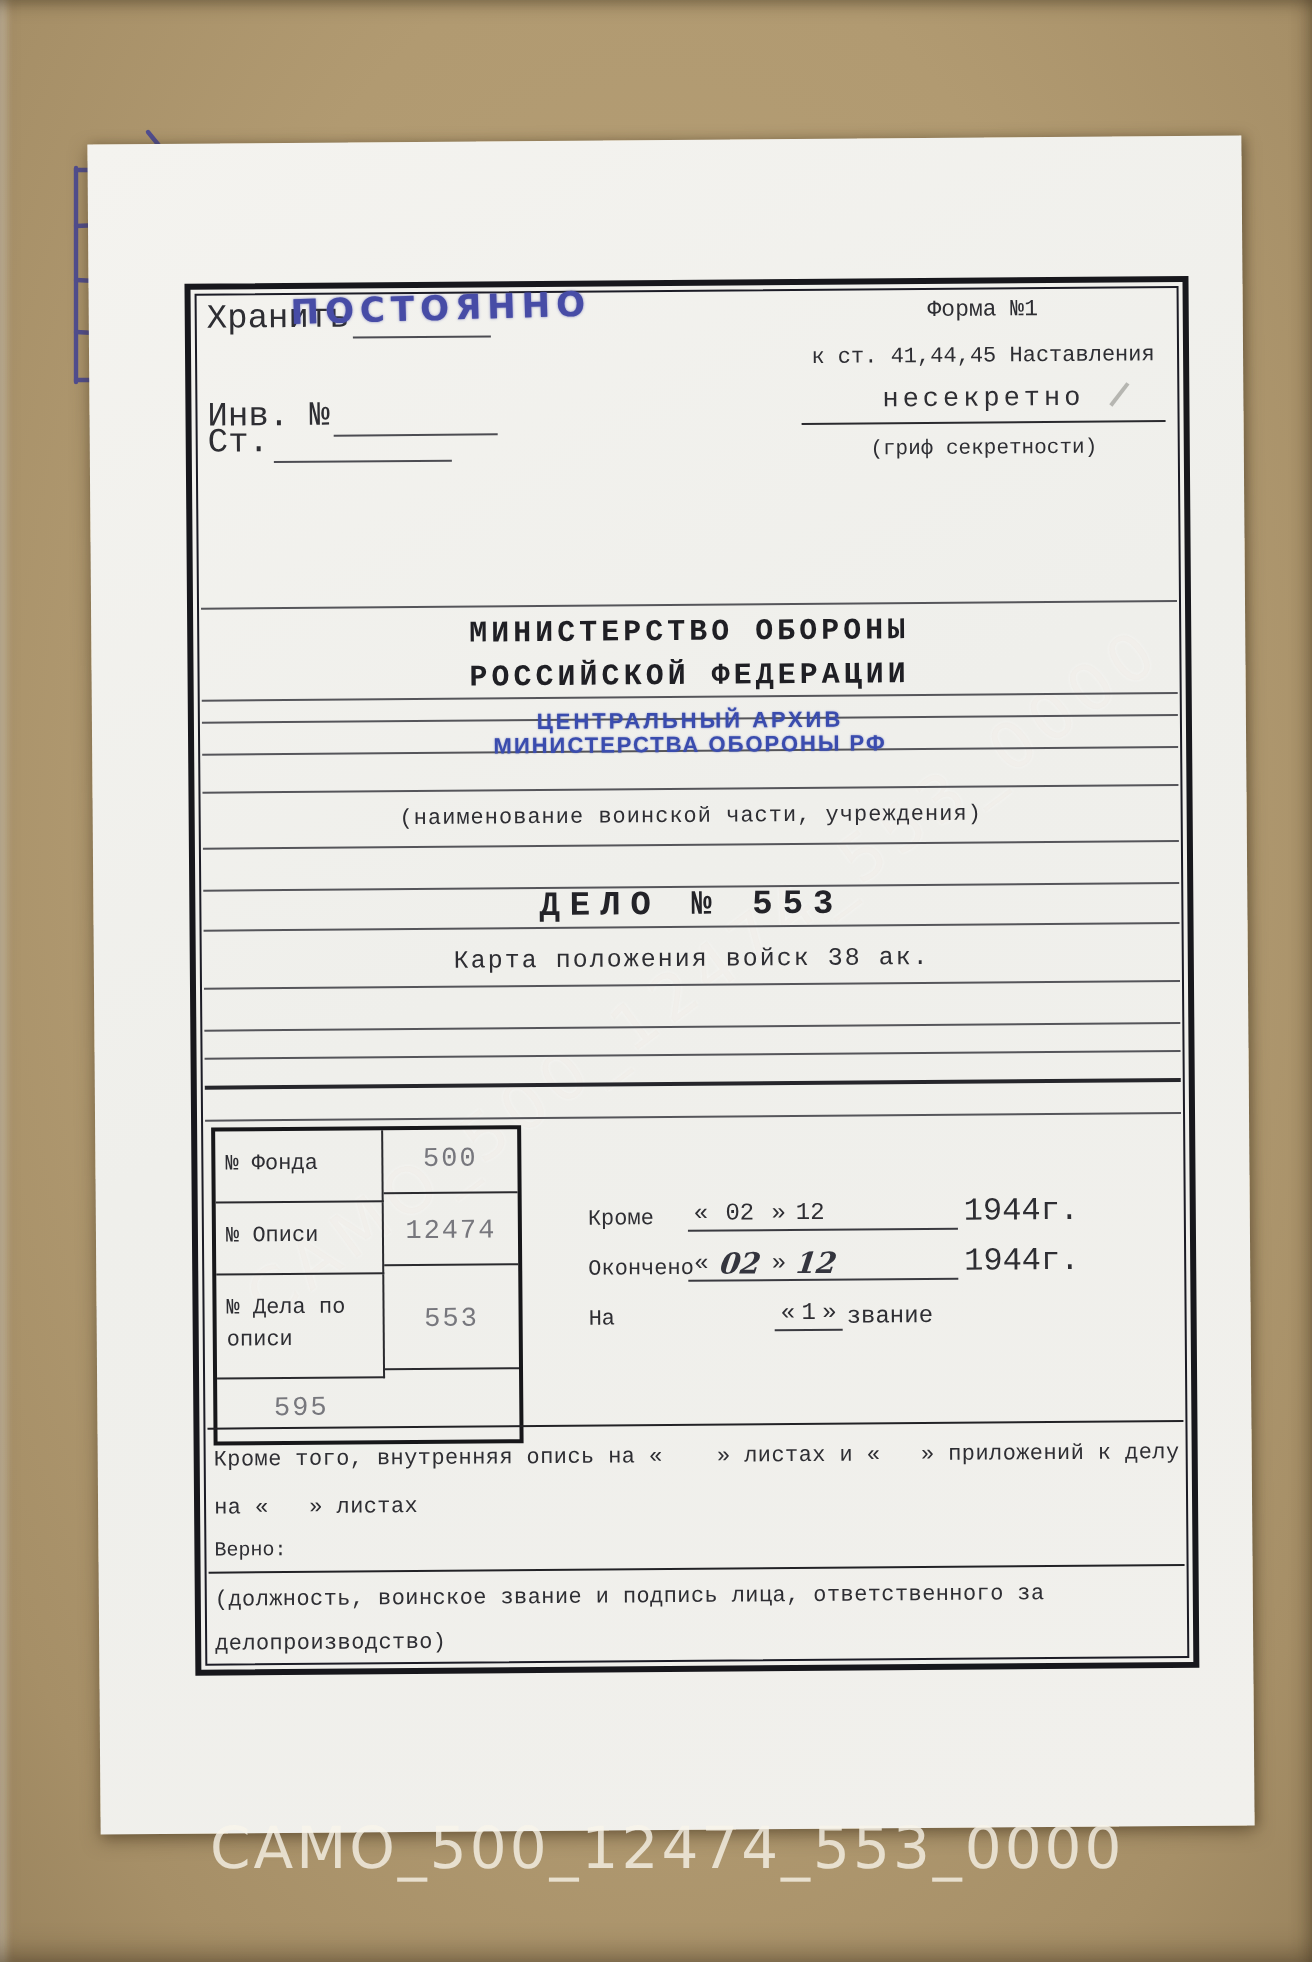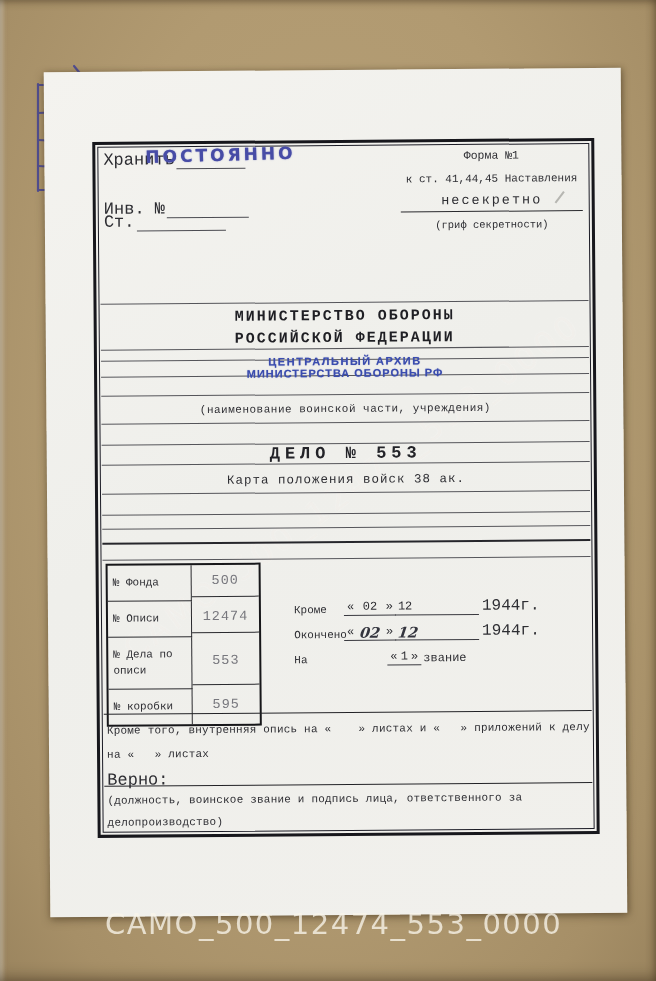--- a/index.html
+++ b/index.html
@@ -88,21 +88,21 @@
     align-items:flex-end;justify-content:space-between;padding:0 3px 1px 3px;}
   .dr-seg1{left:245px;width:46px;}
   .dr-seg2{left:296px;width:78px;}
   .dr-segna{left:288px;width:28px;}
   .dr-year{position:absolute;left:383px;bottom:2px;font-size:16px;}
   .dr-suffix{position:absolute;left:324px;bottom:2px;font-size:12px;}
   .hand{font-family:"DejaVu Serif","Liberation Serif",serif;font-style:italic;font-weight:600;
     font-size:14.5px;color:#34353e;display:inline-block;transform:skewX(-8deg);line-height:12px;}
   
   .foot-line{position:absolute;left:7px;right:6px;font-size:11px;letter-spacing:.2px;white-space:nowrap;}
-  .verno-label{position:absolute;left:7px;font-size:17px;}
+  .verno-label{position:absolute;left:7px;font-size:10px;}
   
   .bottom-watermark{
     position:absolute;left:105px;top:907px;z-index:10;
     font-family:"DejaVu Sans","Liberation Sans",sans-serif;
     font-size:29px;letter-spacing:1.5px;color:rgba(249,245,234,.78);white-space:nowrap;
   }
 </style>
 </head>
 <body>
 
@@ -179,21 +179,20 @@
     </div>
     <div class="subject">Карта положения войск 38 ак.</div>
 
     <div class="reg-table">
       <div class="cell lab r1">№ Фонда</div>
       <div class="cell val r1">500</div>
       <div class="cell lab r2">№ Описи</div>
       <div class="cell val r2">12474</div>
       <div class="cell lab r3">№ Дела по описи</div>
       <div class="cell val r3">553</div>
-      <div class="cell lab r4 last">№ коробки</div>
       <div class="cell val r4 last">595</div>
     </div>
 
     <div class="date-row" style="top:455px">
       <span class="dr-label">Кроме</span>
       <span class="dr-seg dr-seg1">
         <span>«</span>
           <span>02</span>
           <span>»</span>
       </span>

